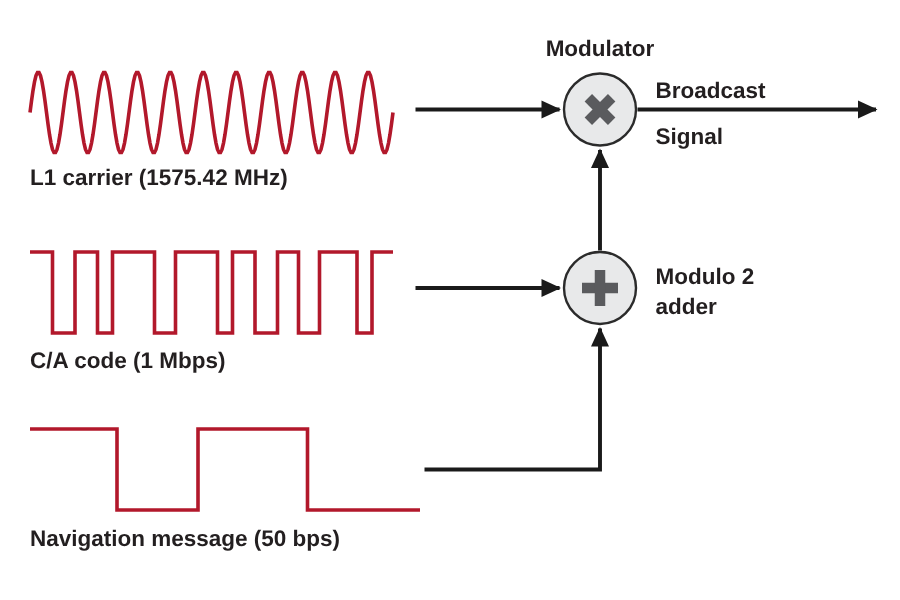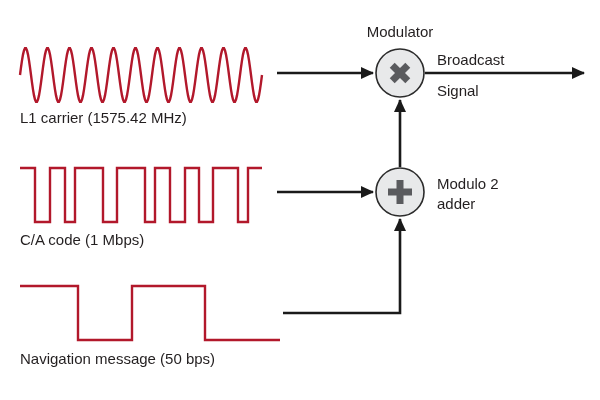--- a/index.html
+++ b/index.html
@@ -8,20 +8,21 @@
     width: 600px;
     height: 400px;
     background: #ffffff;
     overflow: hidden;
     font-family: "Liberation Sans", sans-serif;
   }
   .diagram-wrap {
     width: 600px;
     height: 400px;
     position: relative;
+    font-weight: bold;
   }
   svg { display: block; }
   svg text {
     font-family: "Liberation Sans", sans-serif;
     font-size: 15px;
     fill: #231f20;
   }
   svg text.node-title { font-size: 15px; }
 </style>
 </head>

